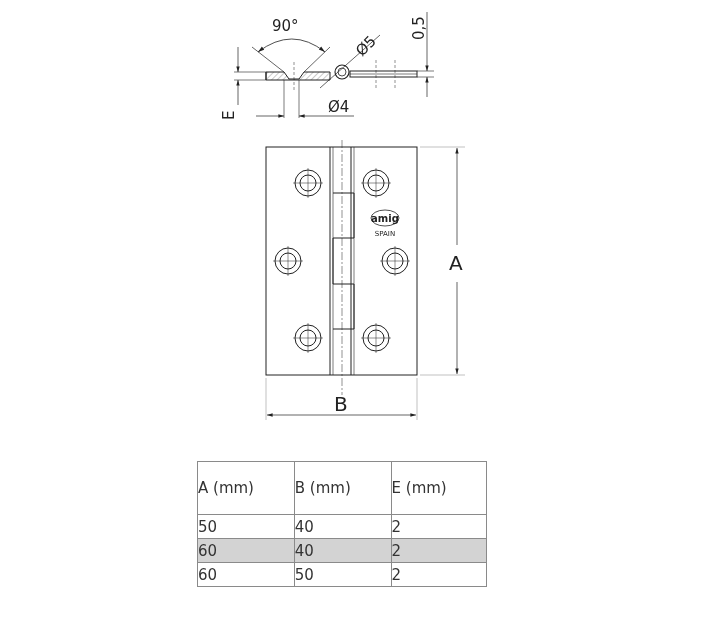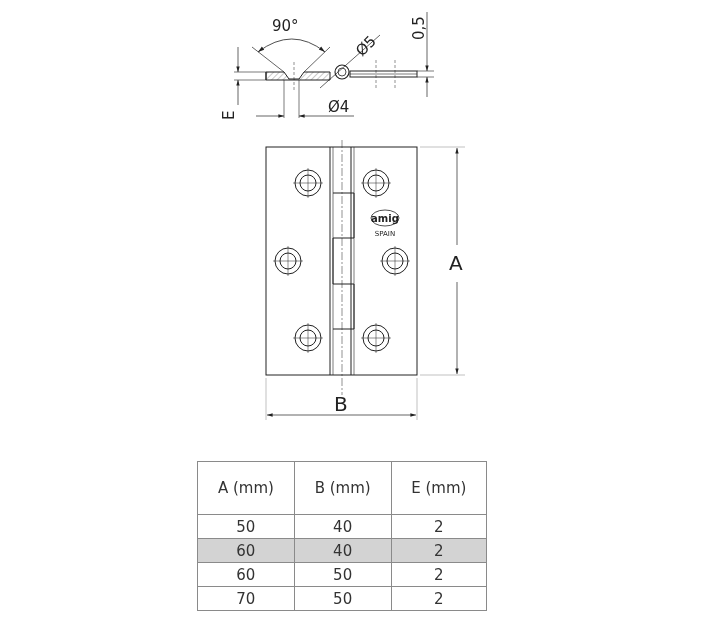--- a/index.html
+++ b/index.html
@@ -1,20 +1,20 @@
 <!DOCTYPE html>
 <html><head>
 <meta charset="utf-8">
 <style>
   html,body{margin:0;padding:0;background:#fff;}
   body{width:709px;height:627px;position:relative;overflow:hidden;font-family:"DejaVu Sans","Liberation Sans",sans-serif;}
   #drawing{position:absolute;left:0;top:0;width:709px;height:627px;}
   .lbl{font-family:"DejaVu Sans",sans-serif;fill:#222;}
   #spec-table{position:absolute;left:197px;top:461px;width:290px;border-collapse:collapse;font-family:"DejaVu Sans",sans-serif;font-size:15px;color:#333;}
-  #spec-table th,#spec-table td{border:1px solid #8a8a8a;text-align:center;font-weight:normal;padding:0;}
+  #spec-table th,#spec-table td{border:1px solid #8a8a8a;text-align:left;font-weight:normal;padding:0;}
   #spec-table th{height:52px;}
   #spec-table td{height:23px;}
   #spec-table tr.hl td{background:#d3d3d3;}
 </style>
 </head>
 <body>
 
 <svg id="drawing" viewBox="0 0 709 627" xmlns="http://www.w3.org/2000/svg">
   <defs>
     <marker id="arr" viewBox="0 0 10 10" refX="10" refY="5" markerWidth="8" markerHeight="8" orient="auto-start-reverse">
@@ -155,19 +155,14 @@
     <tr class="hl">
       <td>60</td>
       <td>40</td>
       <td>2</td>
     </tr>
     <tr>
       <td>60</td>
       <td>50</td>
       <td>2</td>
     </tr>
-    <tr>
-      <td>70</td>
-      <td>50</td>
-      <td>2</td>
-    </tr>
   </tbody>
 </table>
 
 </body></html>

